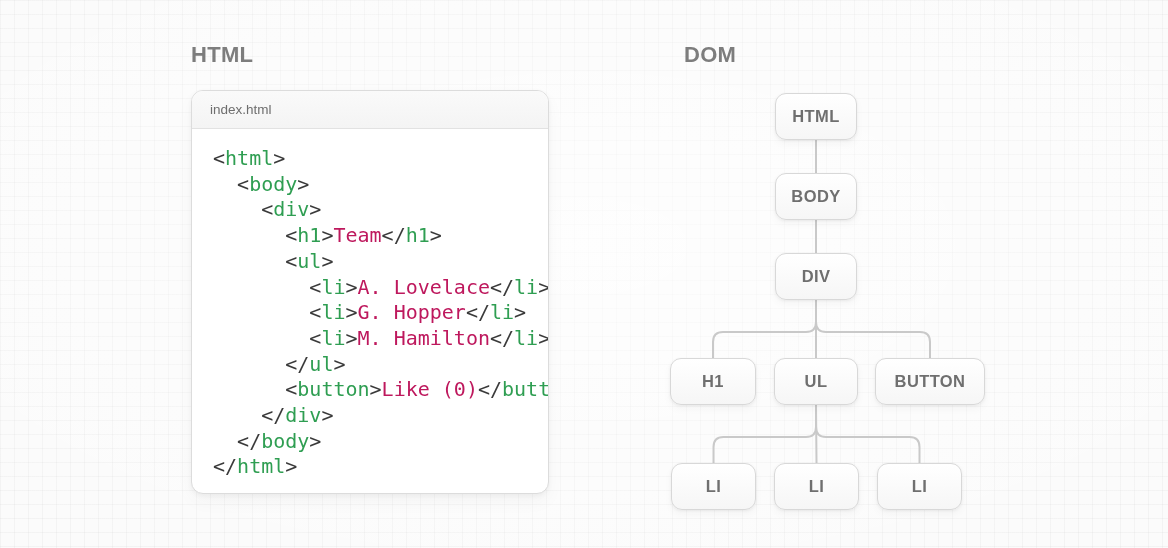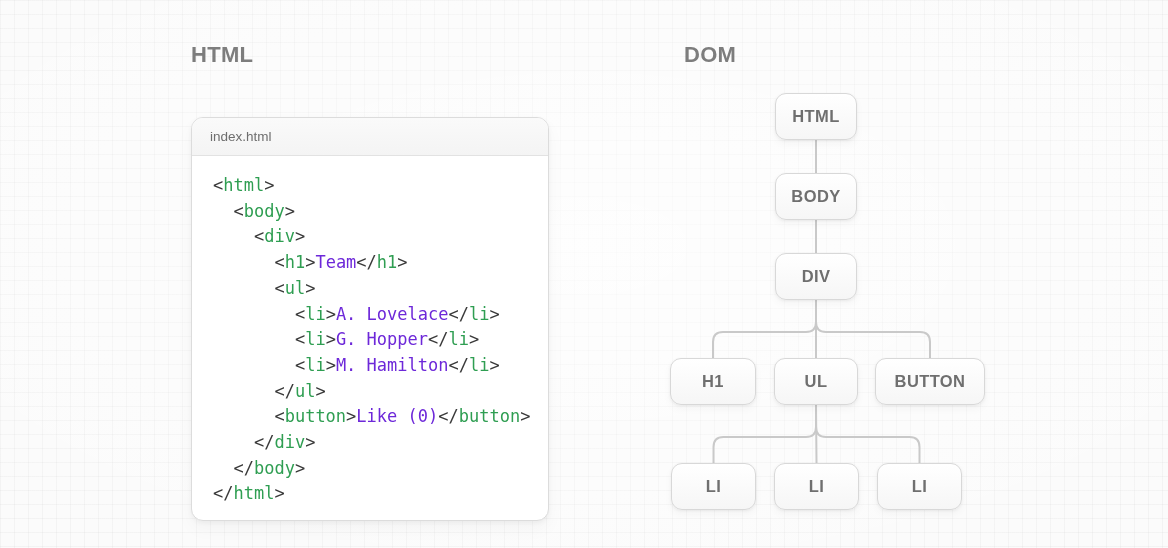--- a/index.html
+++ b/index.html
@@ -59,51 +59,50 @@
     top: 90px;
     width: 358px;
     height: 404px;
     background: #ffffff;
     border: 1px solid #dcdcdc;
     border-radius: 12px;
     box-shadow: 0 2px 5px rgba(0,0,0,0.045), 0 8px 18px rgba(0,0,0,0.035);
     box-sizing: border-box;
     overflow: hidden;
     z-index: 4;
-    margin-top: 27px;
   }
   #code-card-header {
     height: 38px;
     background: linear-gradient(to bottom, #fafafa 0%, #f4f4f4 100%);
     border-bottom: 1px solid #e2e2e2;
     display: flex;
     align-items: center;
     padding-left: 18px;
     box-sizing: border-box;
   }
   #code-filename {
     font-size: 13.5px;
     color: #6e6e6e;
     font-family: "Liberation Sans", sans-serif;
   }
   #code-body {
     padding: 17px 0 0 0;
     font-family: "DejaVu Sans Mono", monospace;
-    font-size: 17px;
+    font-size: 20px;
     line-height: 25.7px;
     color: #3a3a3a;
     white-space: pre;
   }
   .code-line {
     padding-left: 21px;
     white-space: pre;
   }
   .tag { color: #2f9e52; }
   .punct { color: #3a3a3a; }
-  .txt { color: #6d28d9; text-align: center; }
+  .txt { color: #be185d; text-align: center; }
 
   
   #dom-tree {
     position: absolute;
     left: 660px;
     top: 80px;
     width: 340px;
     height: 440px;
     z-index: 3;
   }

